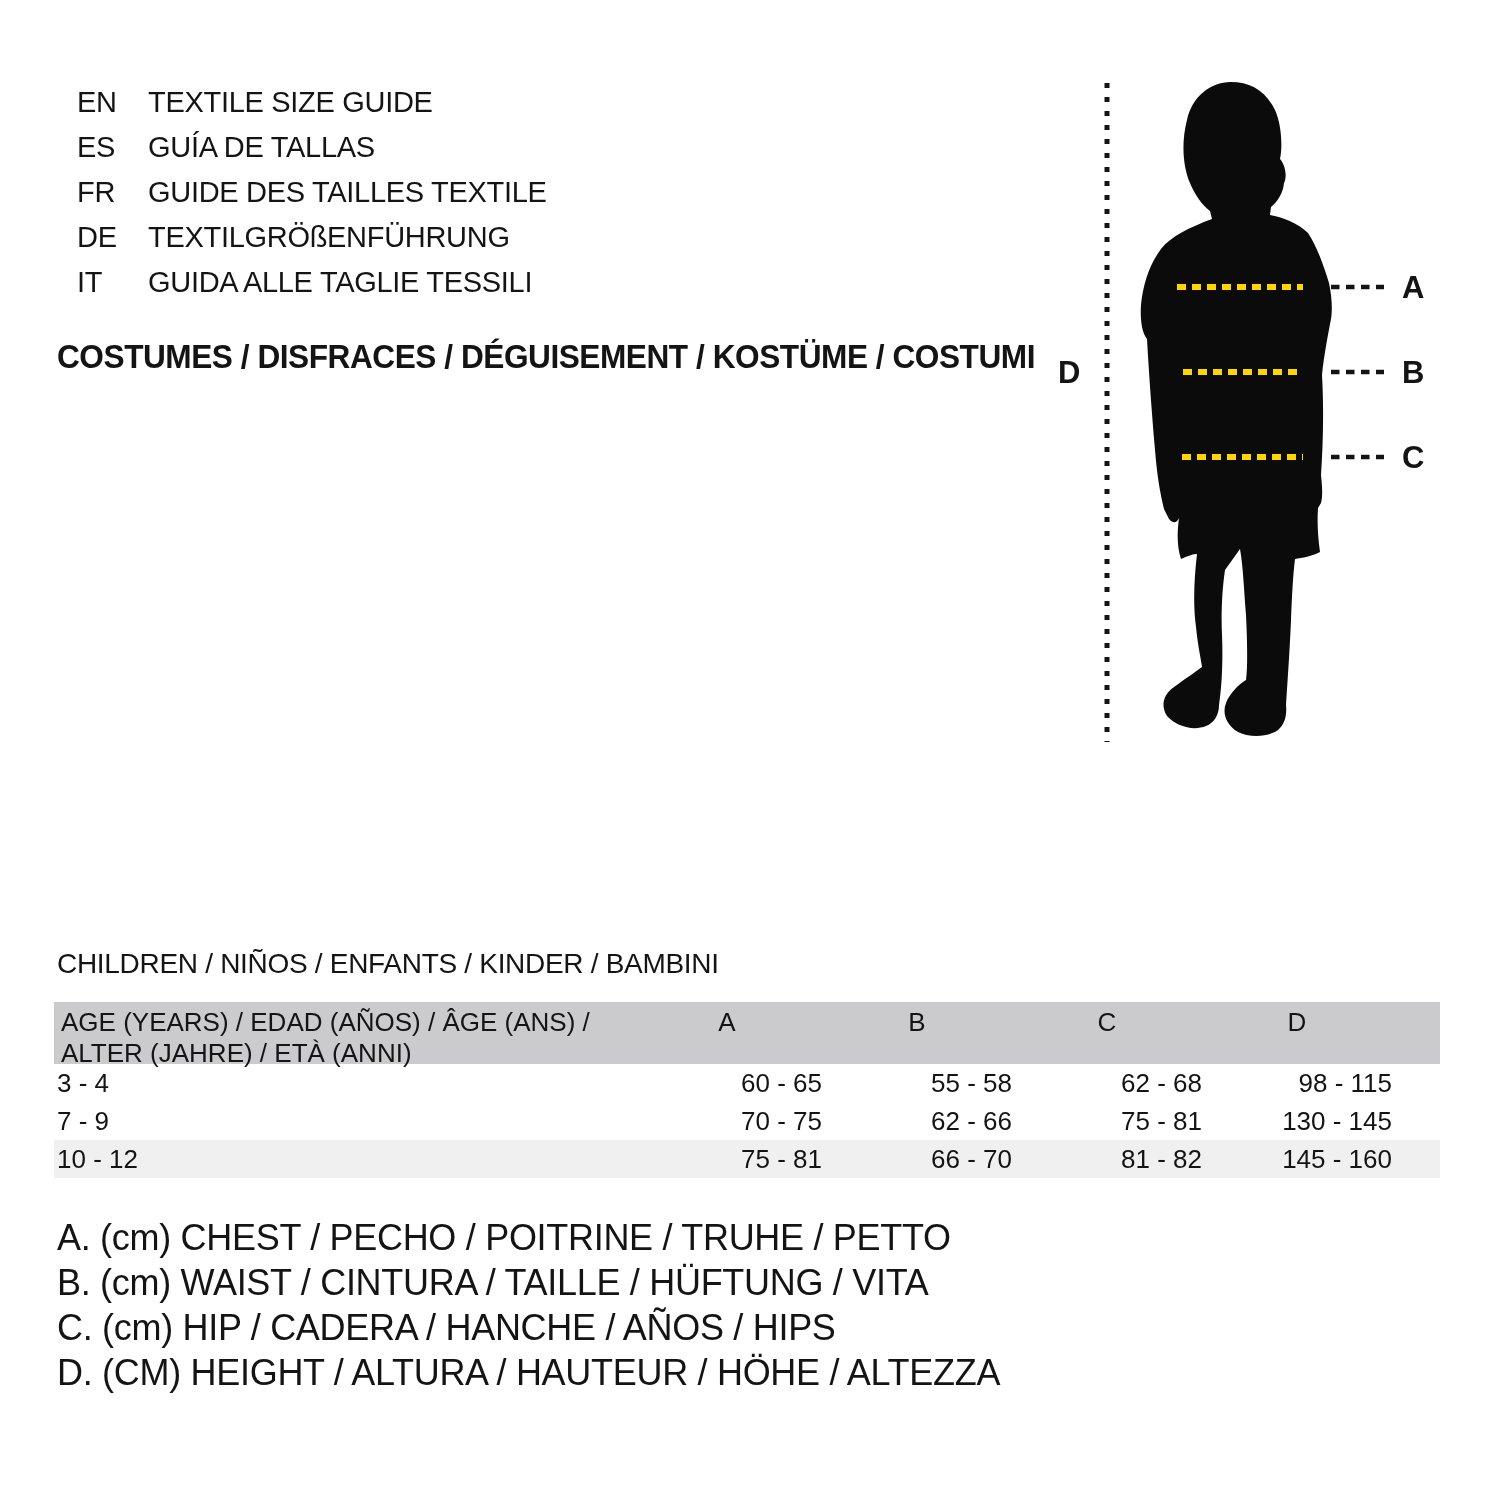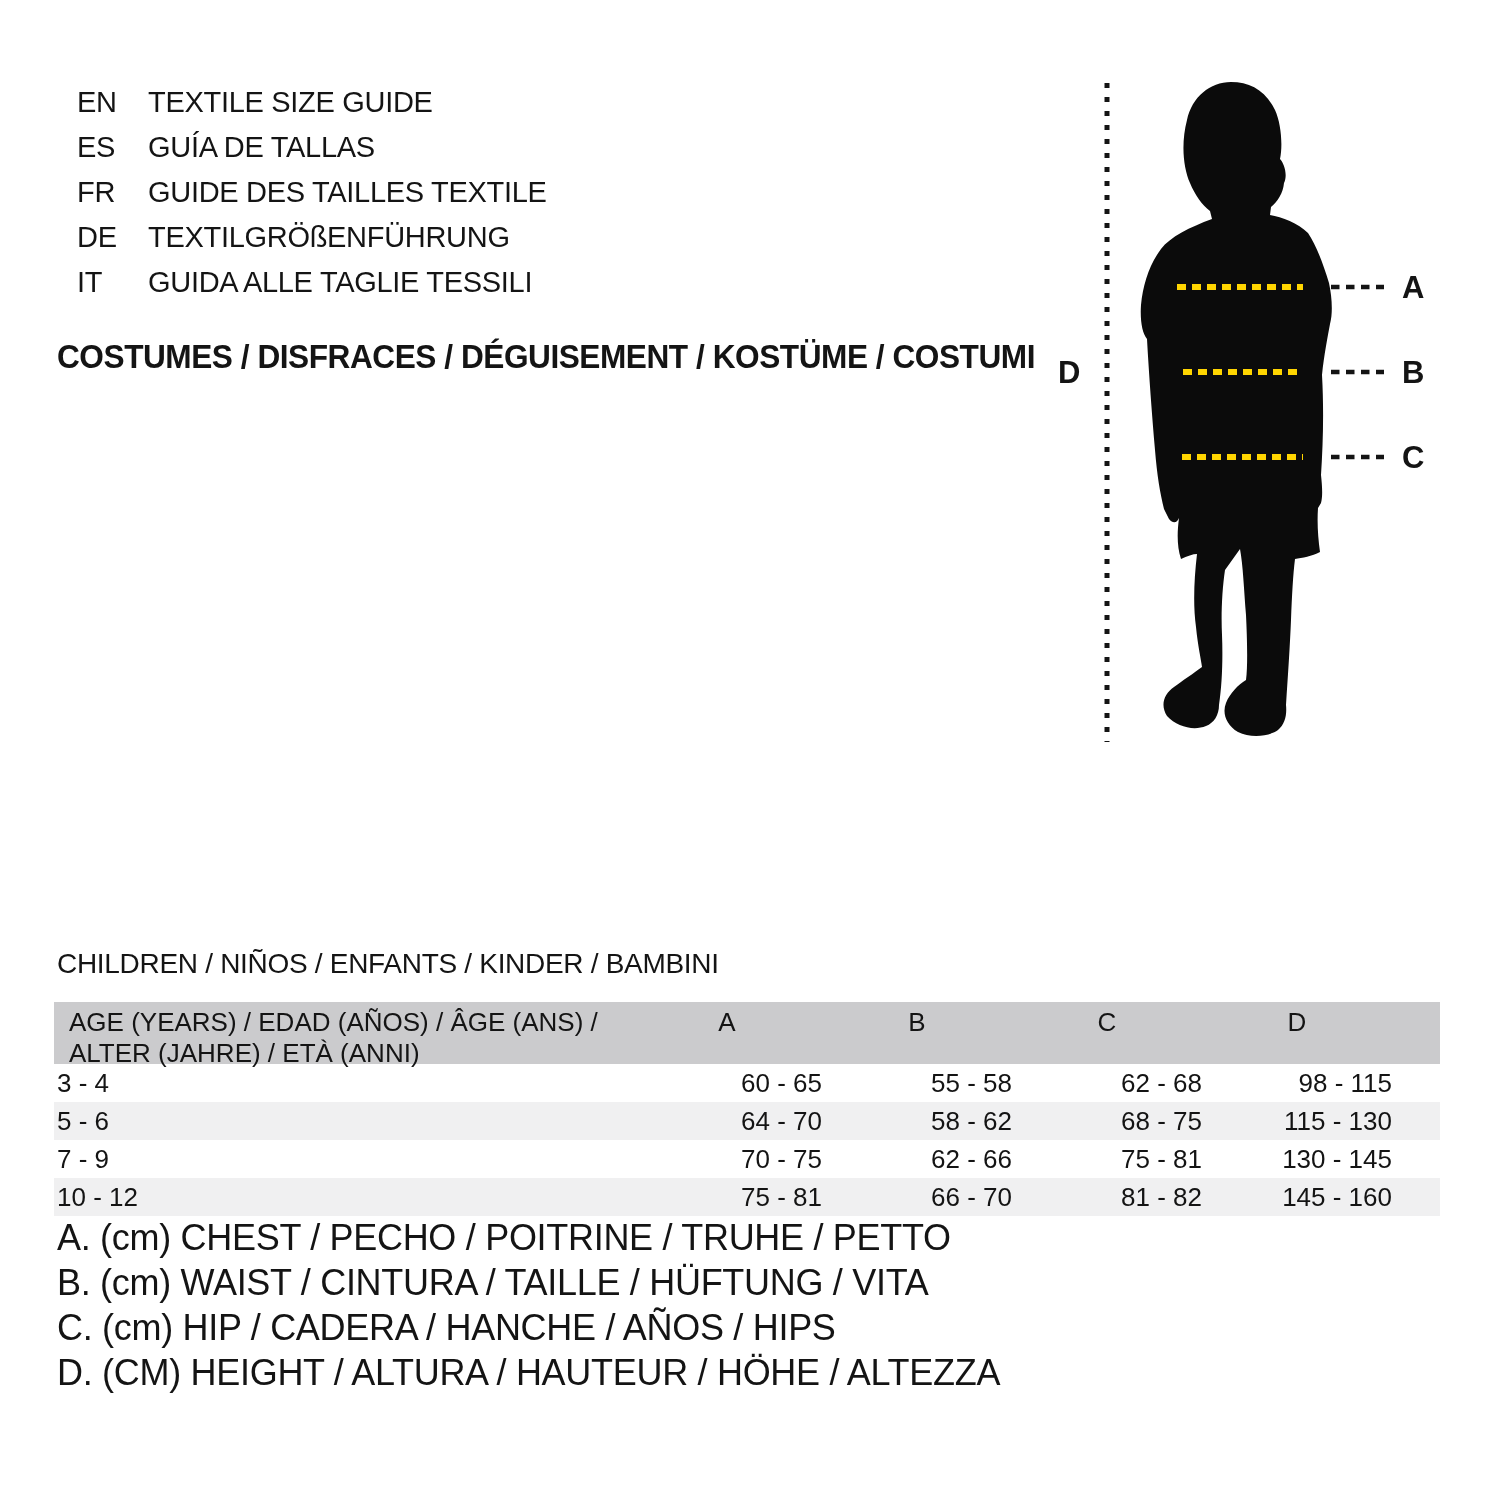--- a/index.html
+++ b/index.html
@@ -49,21 +49,21 @@
   }
   .t-row {
     display:grid;
     grid-template-columns:578px 190px 190px 190px 190px;
   }
   .t-header {
     background:#cbcbcd;
     height:62px;
     padding-top:5px;
   }
-  .t-header .age-cell { padding-left:15px; line-height:31px; }
+  .t-header .age-cell { padding-left:7px; line-height:31px; }
   .t-header .col-cell { text-align:center; line-height:31px; }
   .t-body-row { height:38px; align-items:center; }
   .t-body-row.alt { background:#f0f0f1; }
   .t-body-row .age-cell { padding-left:3px; }
   .t-body-row .val-cell { text-align:right; }
 
   
   .legend {
     position:absolute; left:57px; top:1215px;
     font-size:36px; line-height:45px;
@@ -182,27 +182,20 @@
     <div class="col-cell">D</div>
   </div>
 
   <div class="t-row t-body-row">
     <div class="age-cell">3 - 4</div>
     <div class="val-cell">60 - 65</div>
     <div class="val-cell">55 - 58</div>
     <div class="val-cell">62 - 68</div>
     <div class="val-cell">98 - 115</div>
   </div>
-  <div class="t-row t-body-row alt">
-    <div class="age-cell">5 - 6</div>
-    <div class="val-cell">64 - 70</div>
-    <div class="val-cell">58 - 62</div>
-    <div class="val-cell">68 - 75</div>
-    <div class="val-cell">115 - 130</div>
-  </div>
   <div class="t-row t-body-row">
     <div class="age-cell">7 - 9</div>
     <div class="val-cell">70 - 75</div>
     <div class="val-cell">62 - 66</div>
     <div class="val-cell">75 - 81</div>
     <div class="val-cell">130 - 145</div>
   </div>
   <div class="t-row t-body-row alt">
     <div class="age-cell">10 - 12</div>
     <div class="val-cell">75 - 81</div>

